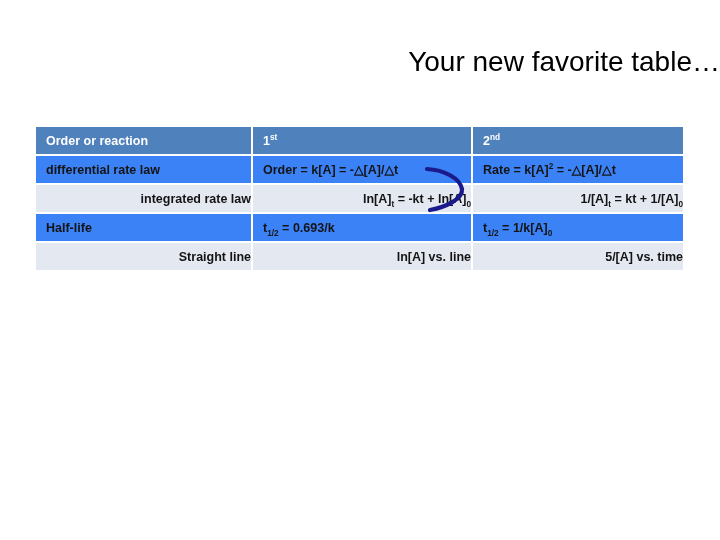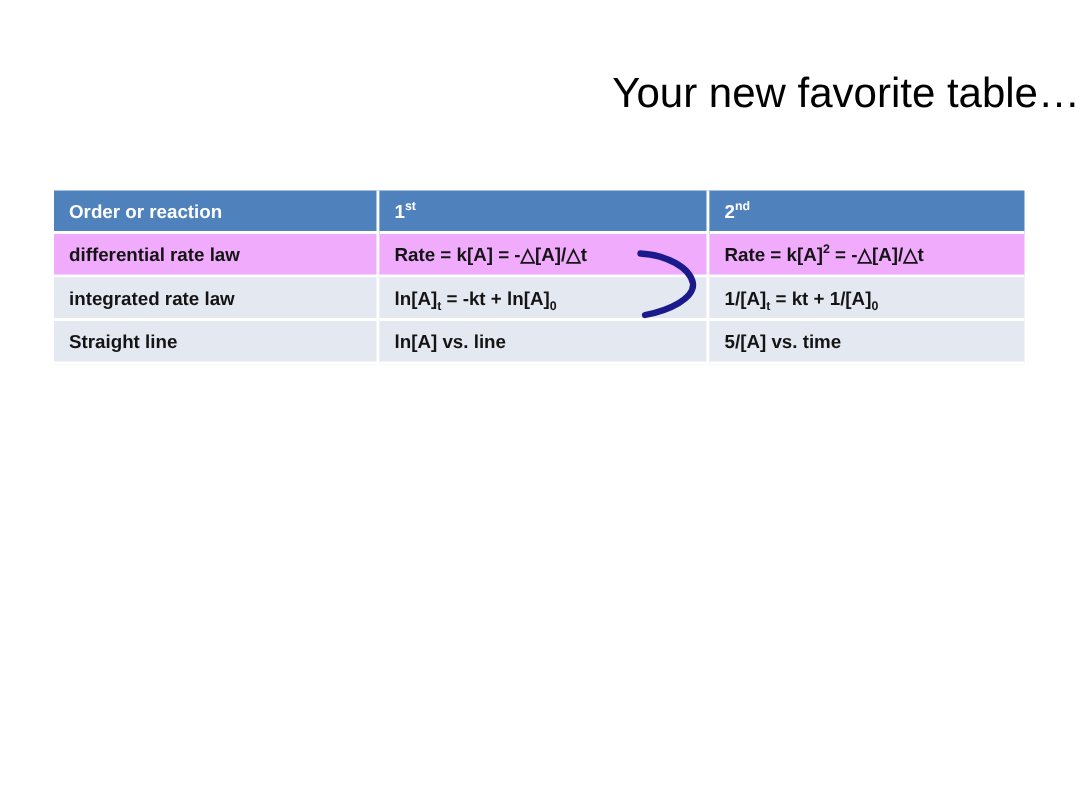--- a/index.html
+++ b/index.html
@@ -67,24 +67,25 @@
   }
   table.data-table th:last-child,
   table.data-table td:last-child {
     border-right: none;
   }
   table.data-table tr.header-row th {
     background: #4f81bd;
     color: #ffffff;
   }
   table.data-table tr.row-even td {
-    background: #f0abfc;
+    background: #3b82f6;
   }
   table.data-table tr.row-odd td {
     background: #e4e8f1;
+    text-align: right;
   }
   table.data-table tr.last-row td {
     border-bottom: none;
   }
   sup {
     font-size: 0.66em;
     vertical-align: super;
     line-height: 0;
   }
   sub {
@@ -118,27 +119,32 @@
       <thead>
         <tr class="header-row">
           <th><span>Order or reaction</span></th>
           <th><span>1</span><sup>st</sup></th>
           <th><span>2</span><sup>nd</sup></th>
         </tr>
       </thead>
       <tbody>
         <tr class="row-even">
           <td>differential rate law</td>
-          <td>Rate = k[A] = -△[A]/△t</td>
+          <td>Order = k[A] = -△[A]/△t</td>
           <td>Rate = k[A]<sup>2</sup> = -△[A]/△t</td>
         </tr>
         <tr class="row-odd">
           <td>integrated rate law</td>
           <td>ln[A]<sub>t</sub> = -kt + ln[A]<sub>0</sub></td>
           <td>1/[A]<sub>t</sub> = kt + 1/[A]<sub>0</sub></td>
+        </tr>
+        <tr class="row-even">
+          <td>Half-life</td>
+          <td>t<sub>1/2</sub> = 0.693/k</td>
+          <td>t<sub>1/2</sub> = 1/k[A]<sub>0</sub></td>
         </tr>
         <tr class="row-odd">
           <td>Straight line</td>
           <td>ln[A] vs. line</td>
           <td>5/[A] vs. time</td>
         </tr>
       </tbody>
     </table>
   </div>
 

